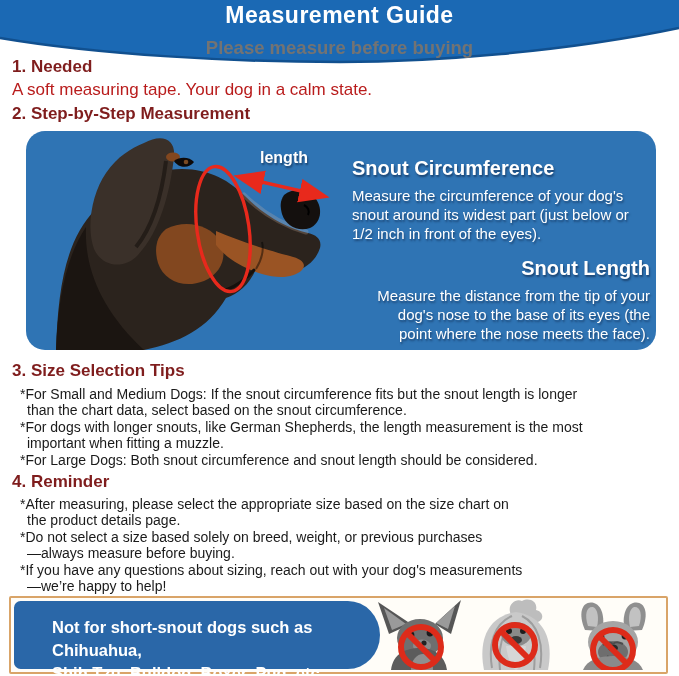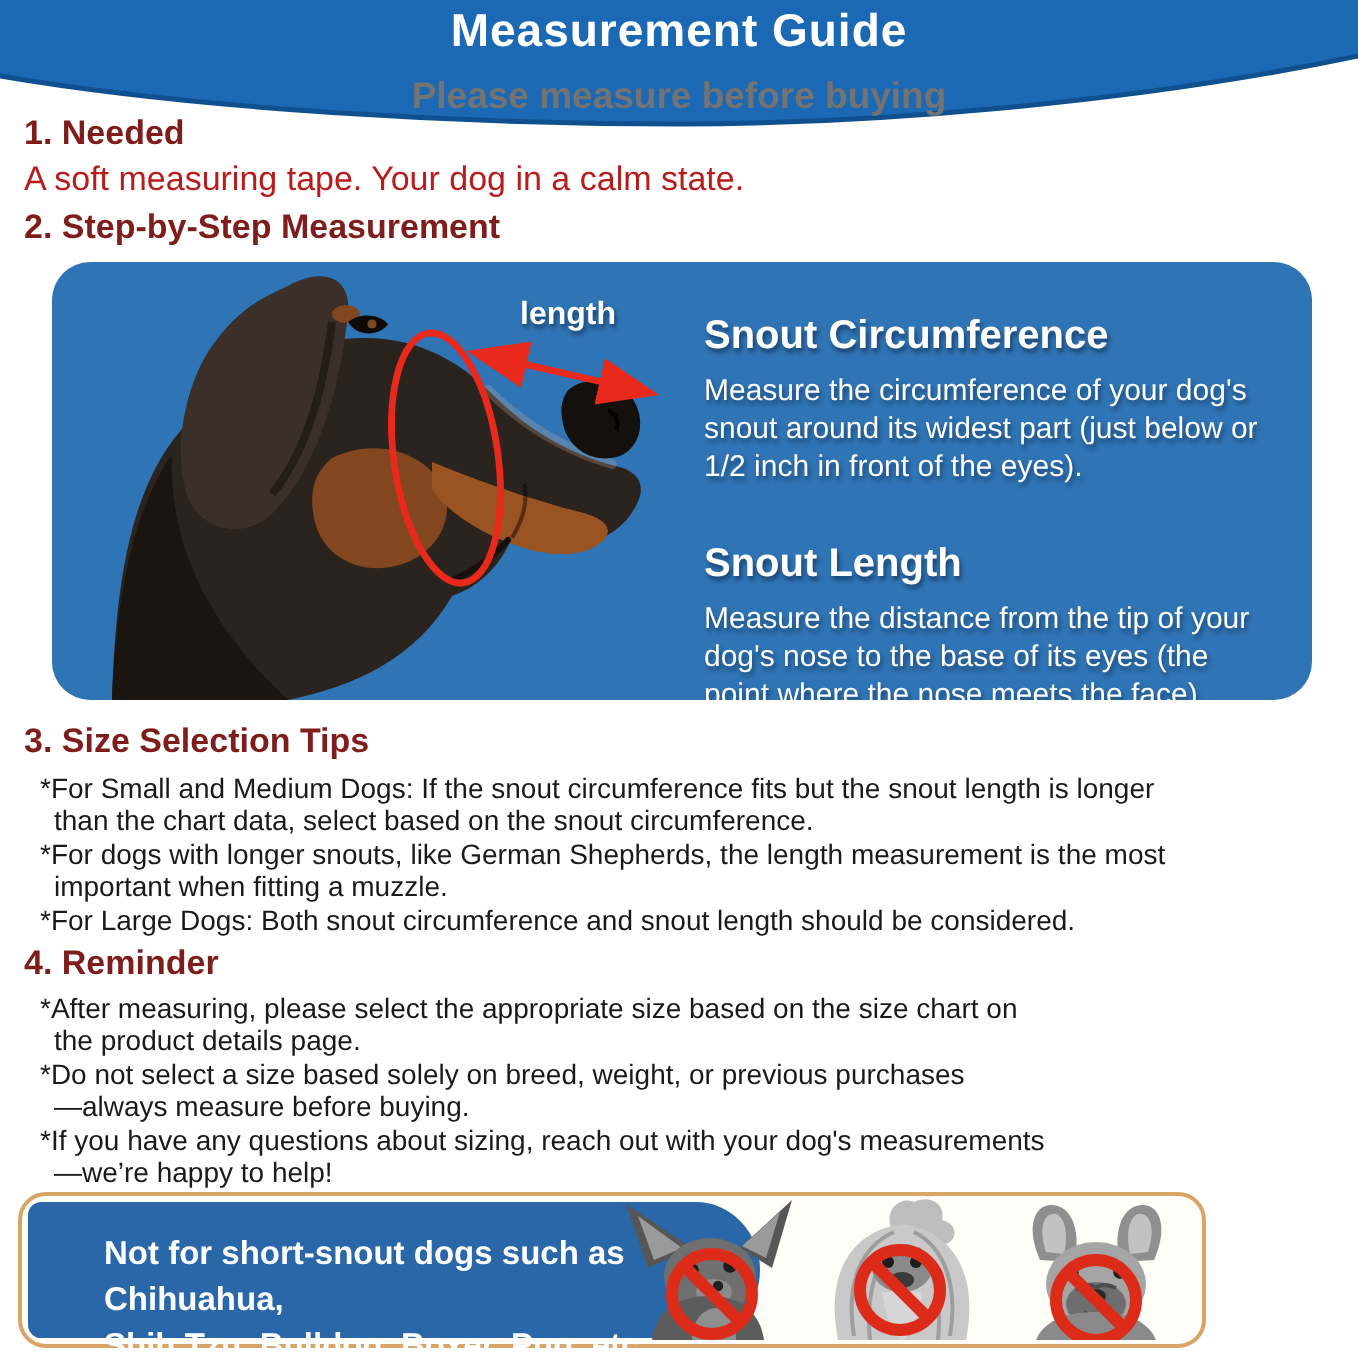--- a/index.html
+++ b/index.html
@@ -41,25 +41,25 @@
   .panel-col{position:absolute;left:326px;width:298px;color:#ffffff;}
   .panel-h{
     font-size:20px;font-weight:bold;margin:0;
     text-shadow:1px 2px 2px rgba(10,25,55,.55);
   }
   .panel-p{
     font-size:15px;font-weight:normal;margin:6px 0 0 0;line-height:19px;
     text-shadow:1px 2px 2px rgba(10,25,55,.5);white-space:pre-line;
   }
   .col-circ{top:14px;margin-top:12px;}
-  .col-len{top:140px;}
+  .col-len{top:126px;text-align:right;}
   
   .warn-box{
-    position:absolute;top:596px;left:9px;width:594px;height:78px;
-    background:#fffdf8;border:2px solid #d9a468;border-radius:14px;
+    position:absolute;top:596px;left:9px;width:659px;height:78px;
+    background:#fffdf8;border:2px solid #d9a468;border-radius:2px;
     box-sizing:border-box;
   }
   .warn-blue{
     position:absolute;top:3px;left:3px;bottom:3px;width:366px;
     background:#2a67a8;
     border-radius:7px 34px 34px 7px / 7px 36px 36px 7px;
   }
   .warn-text{
     position:absolute;top:15px;left:38px;width:320px;
     color:#ffffff;font-weight:bold;font-size:16.5px;line-height:23px;

